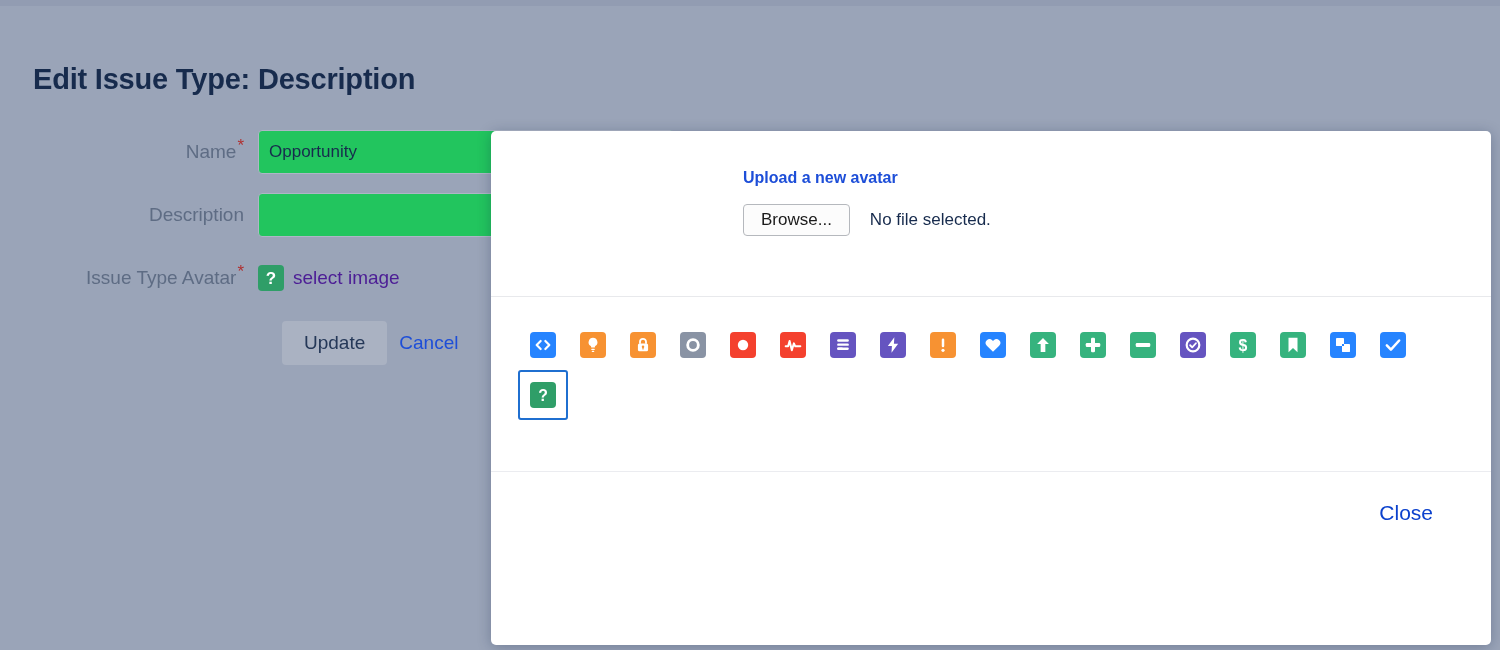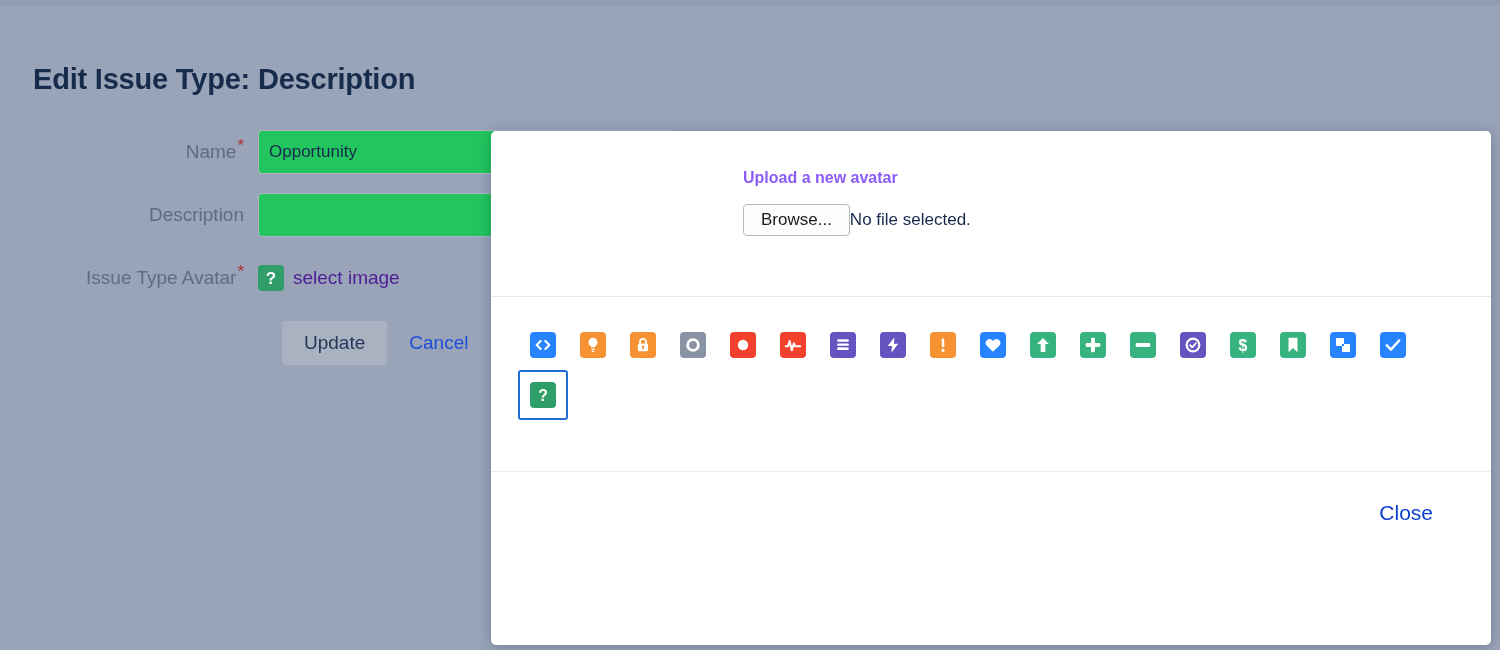--- a/index.html
+++ b/index.html
@@ -83,21 +83,21 @@
     font-size: 17px;
     font-weight: bold;
     line-height: 1;
   }
   .link {
     color: #4c1d95;
     font-size: 19px;
     text-decoration: none;
     cursor: pointer;
   }
-  #btn-row { display: flex; align-items: center; gap: 12px; height: 48px; padding-left: 24px; }
+  #btn-row { display: flex; align-items: center; gap: 2px; height: 48px; padding-left: 24px; }
   #update-button {
     background: #aab2c2;
     border: none;
     border-radius: 4px;
     color: #253858;
     font-size: 19px;
     font-family: "Liberation Sans", sans-serif;
     padding: 11px 22px;
     cursor: pointer;
   }
@@ -130,27 +130,27 @@
     color: #172b4d;
   }
   #modal-body-upload {
     height: 166px;
     border-bottom: 1px solid #e8e9ec;
     padding-top: 38px;
   }
   #upload-heading {
     font-size: 16px;
     font-weight: bold;
-    color: #8b5cf6;
+    color: #1d4ed8;
     margin-left: 252px;
   }
   #upload-control {
     margin-left: 252px;
     margin-top: 17px;
-    display: flex; align-items: center; gap: 0;
+    display: flex; align-items: center; gap: 20px;
   }
   #browse-button {
     background: #fcfcfc;
     border: 1px solid #b5b8bd;
     border-radius: 4px;
     font-size: 17px;
     font-family: "Liberation Sans", sans-serif;
     color: #1b1b1b;
     padding: 5px 17px;
     cursor: pointer;

